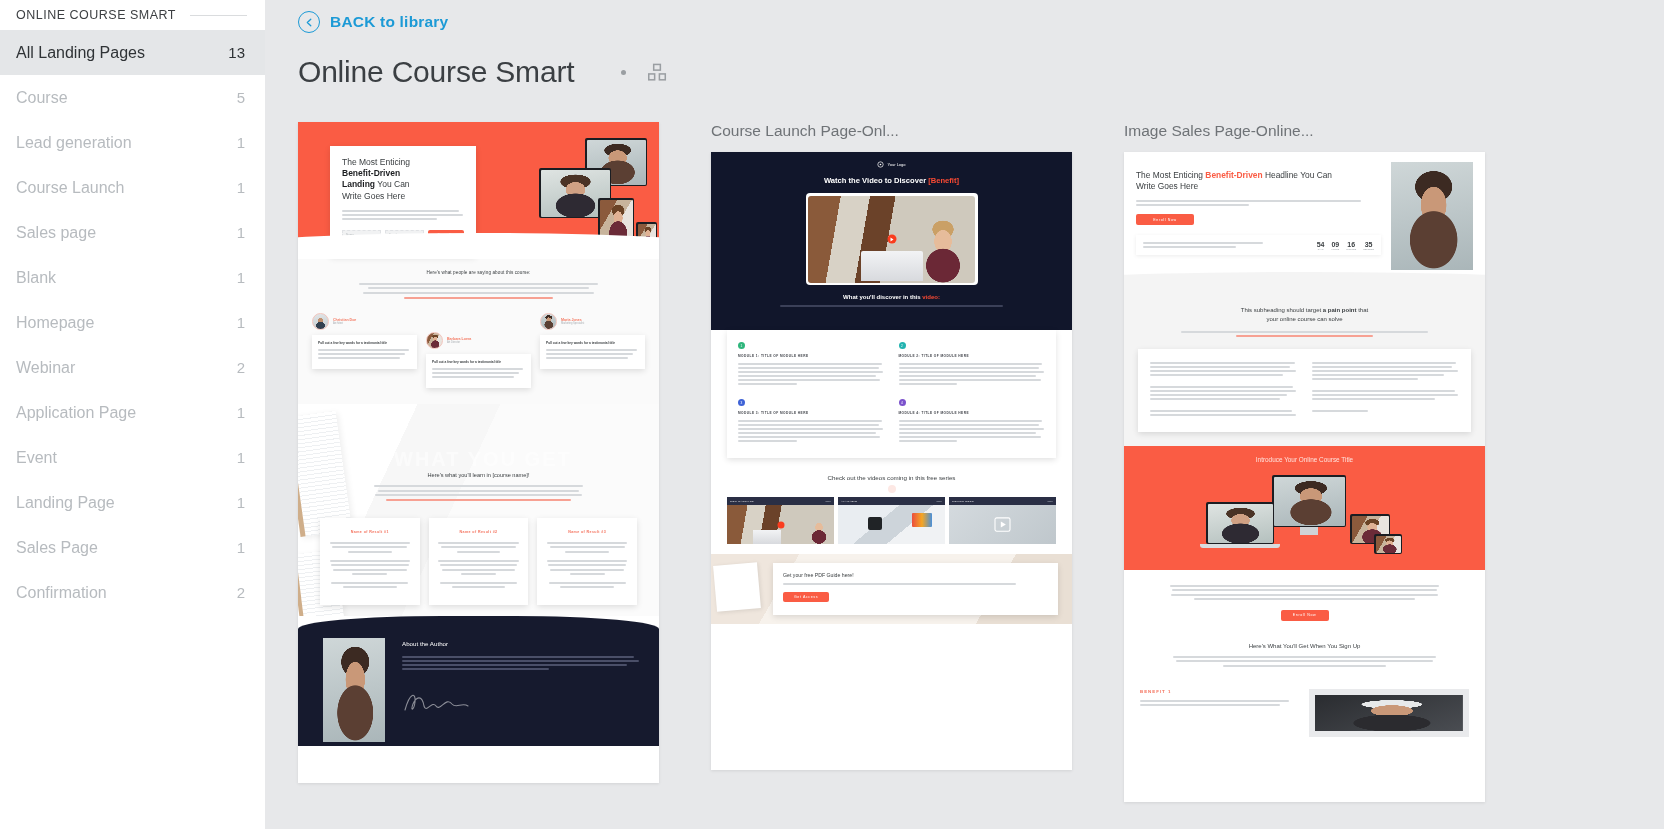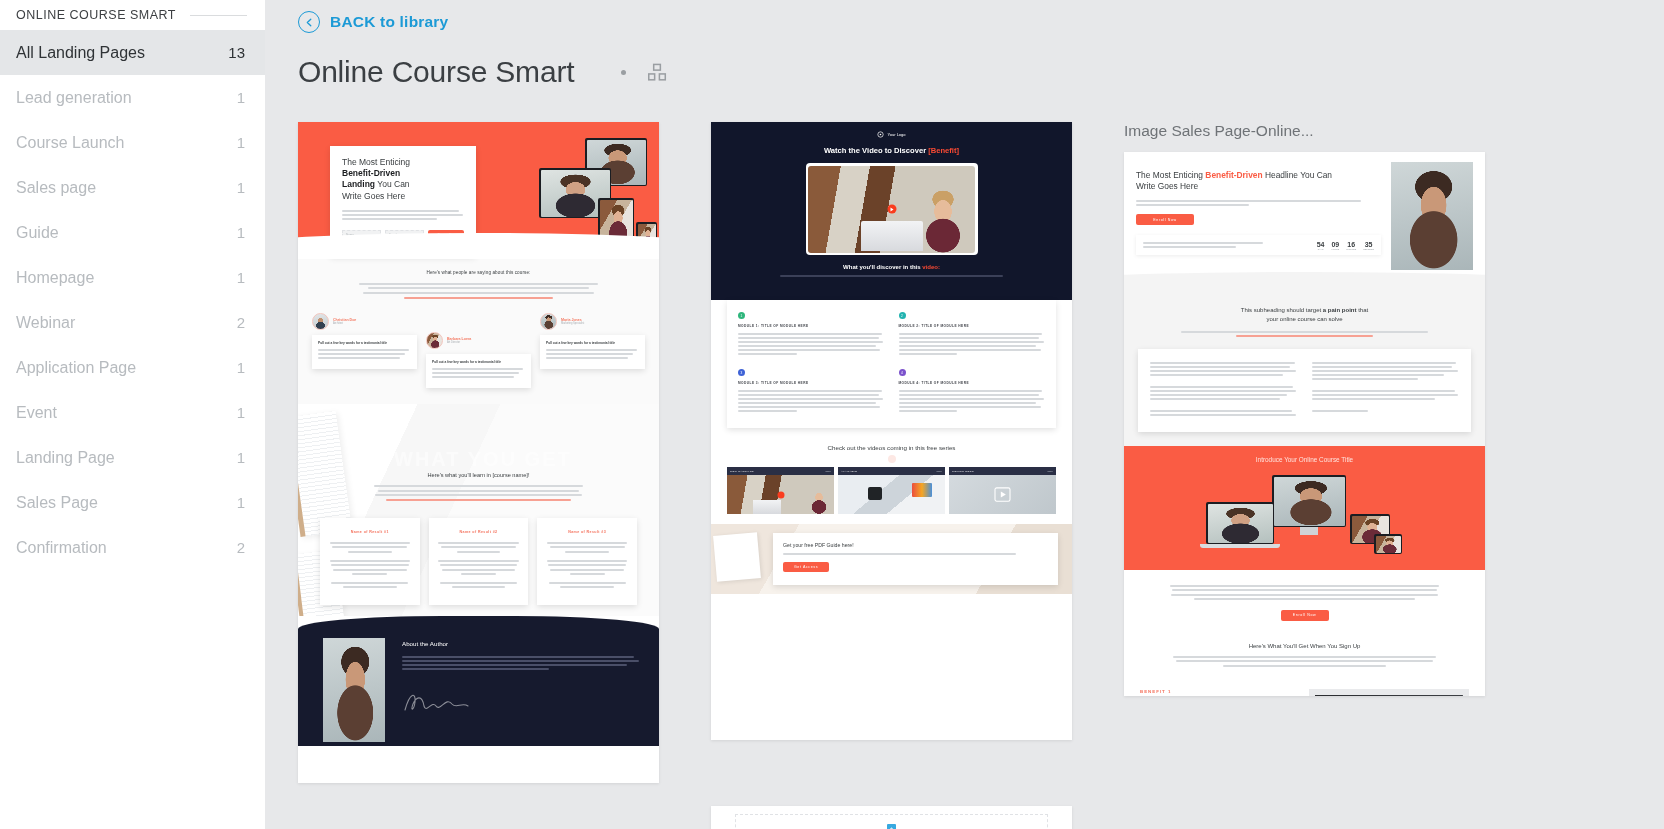--- a/index.html
+++ b/index.html
@@ -76,21 +76,21 @@
     white-space: nowrap; overflow: hidden;
   }
   .thumb {
     width: 361px; background: #fff;
     box-shadow: 0 1px 3px rgba(0,0,0,.09);
     overflow: hidden; position: relative;
     cursor: pointer;
   }
   .t1 { height: 661px; }
   .t2 { height: 618px; }
-  .t3 { height: 544px; }
+  .t3 { height: 650px; }
   .t4 { height: 50px; }
   .spacer-2 { height: 66px; }
   .hero-orange { background: #fa5c44; position: relative; }
   .hero-wave {
     position: absolute; left: 0; right: 0; bottom: -1px; height: 26px;
     background: #ffffff;
     border-radius: 100% 100% 0 0 / 100% 100% 0 0;
     transform: scaleX(1.35);
   }
   .white-card {
@@ -183,33 +183,37 @@
     <div class="sidebar-header">
       <span class="title">ONLINE COURSE SMART</span>
       <span class="rule"></span>
     </div>
 
     <div class="nav-item active">
       <span class="label">All Landing Pages</span>
       <span class="count">13</span>
     </div>
     <div class="nav-item">
+      <span class="label">Course</span>
+      <span class="count">5</span>
+    </div>
+    <div class="nav-item">
       <span class="label">Lead generation</span>
       <span class="count">1</span>
     </div>
     <div class="nav-item">
       <span class="label">Course Launch</span>
       <span class="count">1</span>
     </div>
     <div class="nav-item">
       <span class="label">Sales page</span>
       <span class="count">1</span>
     </div>
     <div class="nav-item">
-      <span class="label">Guide</span>
+      <span class="label">Blank</span>
       <span class="count">1</span>
     </div>
     <div class="nav-item">
       <span class="label">Homepage</span>
       <span class="count">1</span>
     </div>
     <div class="nav-item">
       <span class="label">Webinar</span>
       <span class="count">2</span>
     </div>
@@ -452,20 +456,21 @@
               <svg width="70" height="28" viewBox="0 0 70 28" style="margin-top:16px;opacity:.5;">
                 <path d="M3 22 C8 4, 14 4, 13 14 C12 22, 8 24, 11 16 C14 9, 20 6, 22 18 C24 26, 30 12, 34 18 C38 24, 44 8, 50 16 C54 21, 60 14, 66 18" fill="none" stroke="#fff" stroke-width="1.1" stroke-linecap="round"></path>
               </svg>
             </div>
           </div>
 
         </div>
       </div>
 
       <div class="col">
+        <div class="card-title">Course Launch Page-Onl...</div>
         <div class="thumb t2">
 
           <div class="navy2" style="position:relative;height:196px;overflow:hidden;">
             <div style="display:flex;align-items:center;justify-content:center;gap:3px;padding-top:9px;">
               <svg width="7" height="7" viewBox="0 0 12 12">
                   <circle cx="6" cy="6" r="4.6" fill="none" stroke="#ffffff" stroke-width="1.2"></circle>
                   <circle cx="6" cy="6" r="1.4" fill="#fff"></circle>
                 </svg>
               <span style="font-size:4px;color:#fff;">Your Logo</span>
             </div>

